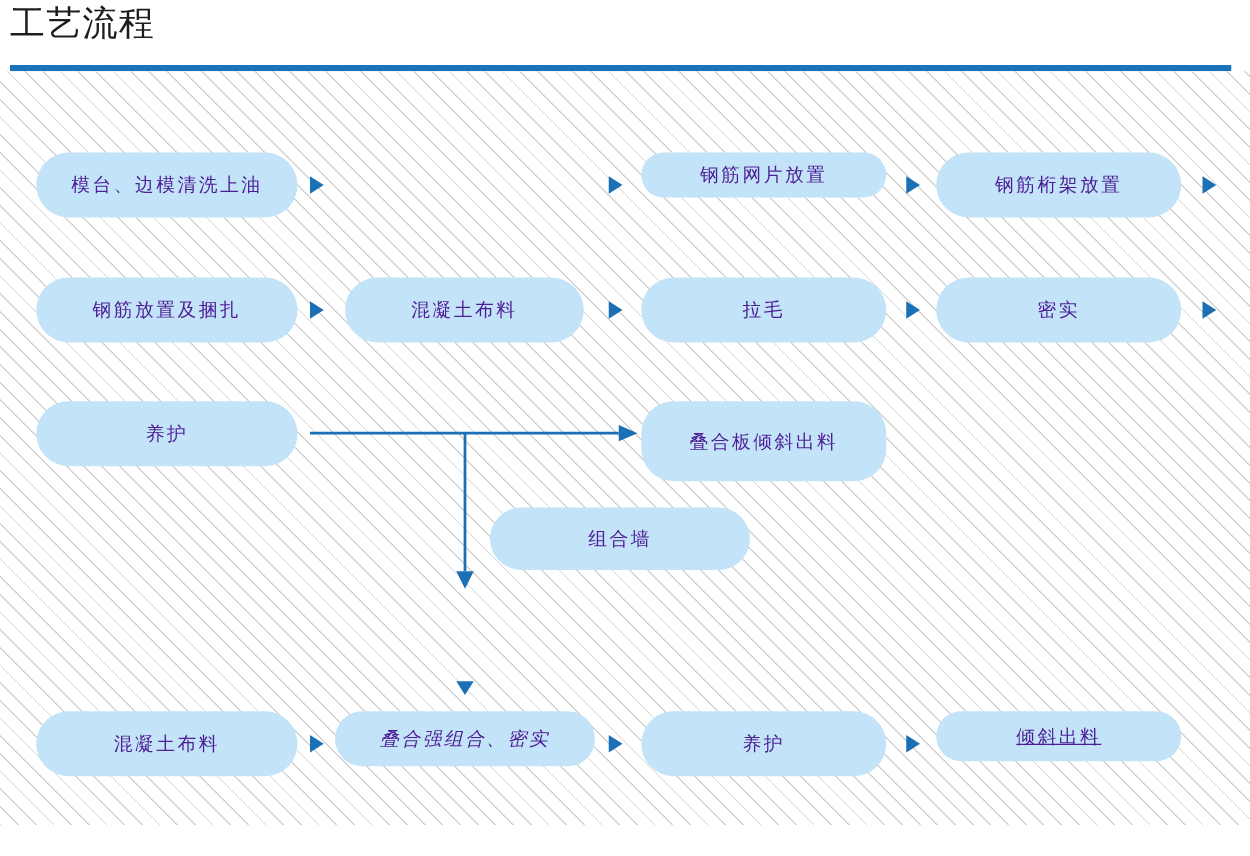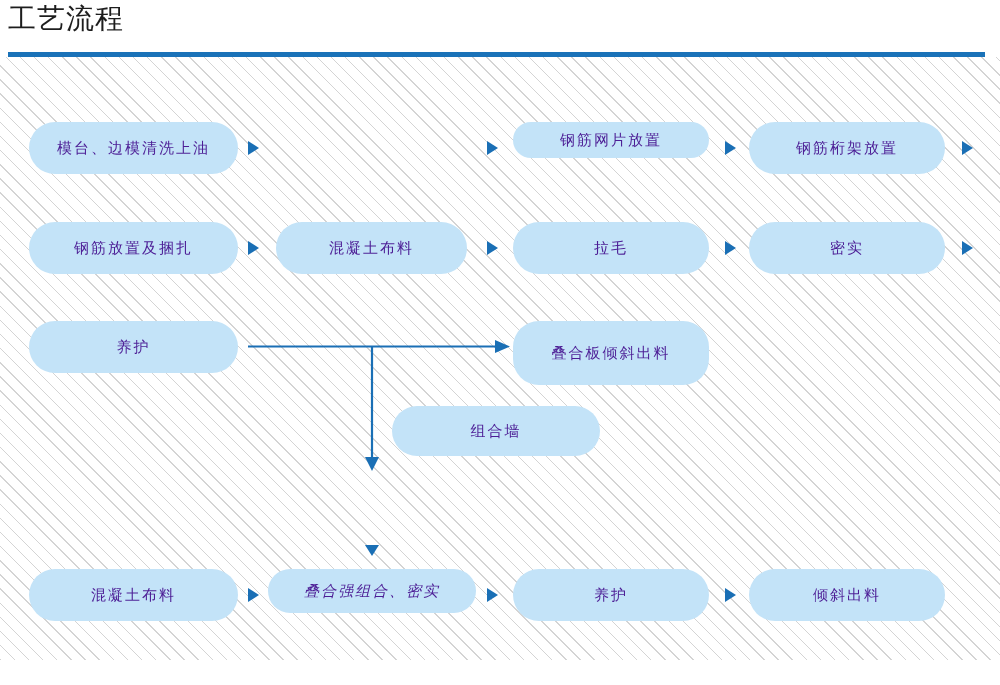--- a/index.html
+++ b/index.html
@@ -148,21 +148,21 @@
 
   <div class="node" style="left:29px; top:569px; width:209px; height:52px;">混凝土布料</div>
   <div class="arrow-right" style="left:248px; top:588px;"></div>
 
   <div class="node" style="left:268px; top:569px; width:208px; height:44px;font-style:italic;">叠合强组合、密实</div>
   <div class="arrow-right" style="left:487px; top:588px;"></div>
 
   <div class="node" style="left:513px; top:569px; width:196px; height:52px;">养护</div>
   <div class="arrow-right" style="left:725px; top:588px;"></div>
 
-  <div class="node" style="left:749px; top:569px; width:196px; height:52px;">倾斜出料</div>
+  <div class="node" style="left:749px; top:569px; width:196px; height:40px;text-decoration:underline;">倾斜出料</div>
 
   <svg class="connectors" viewBox="0 0 1000 685" width="1000" height="685">
 
     <line x1="248" y1="346.5" x2="495" y2="346.5" stroke="#1a6fb5" stroke-width="2.2"></line>
     <polygon points="495,340 510,346.5 495,353" fill="#1a6fb5"></polygon>
 
     <line x1="372" y1="346.5" x2="372" y2="457" stroke="#1a6fb5" stroke-width="2.2"></line>
     <polygon points="365,457 379,457 372,471" fill="#1a6fb5"></polygon>
   </svg>
 

